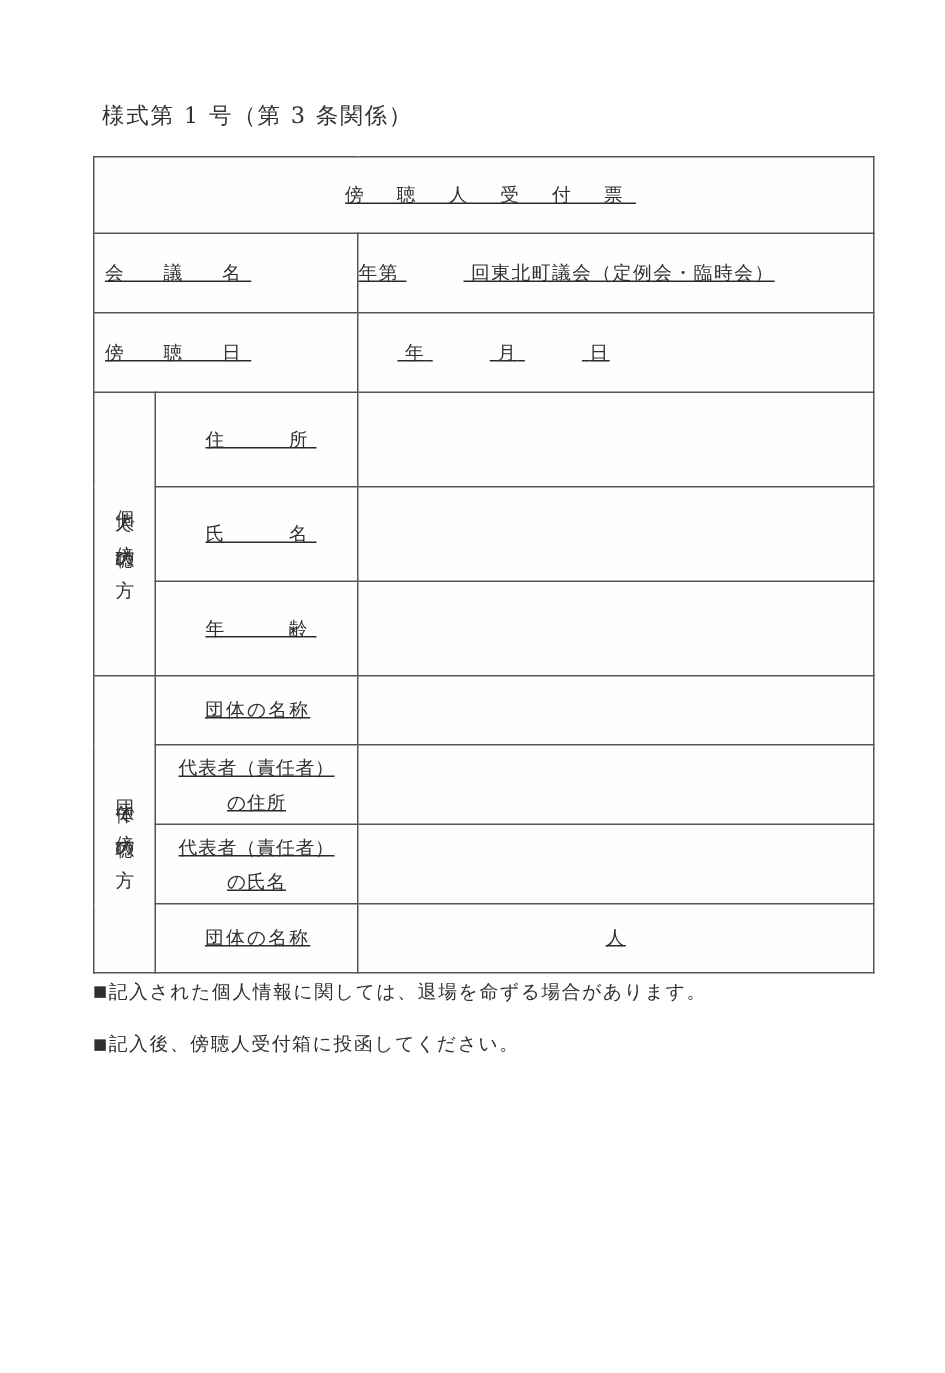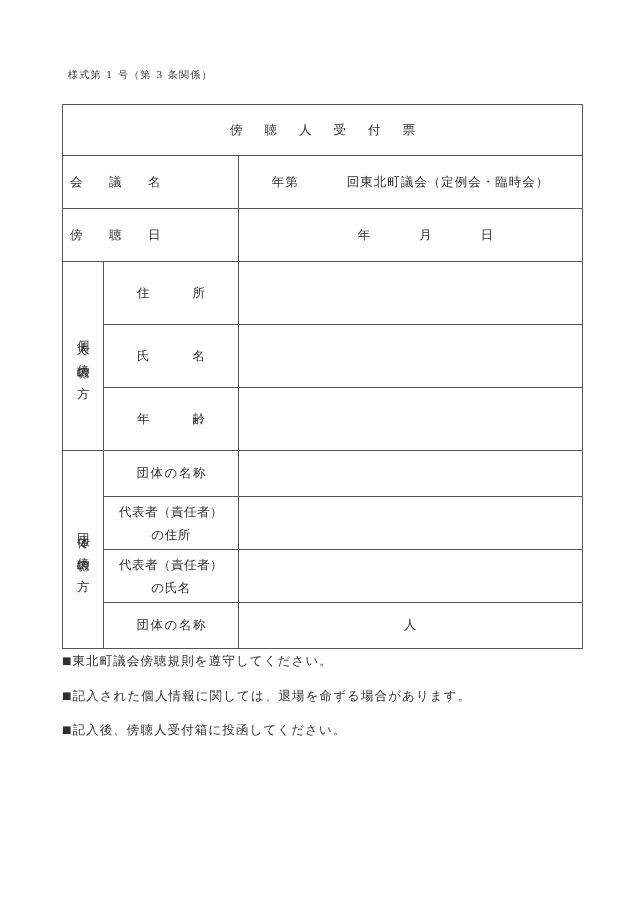--- a/index.html
+++ b/index.html
@@ -21,35 +21,36 @@
     top: 0;
     width: 630px;
     height: 915px;
   }
 
   
   .form-no {
     position: absolute;
     left: 68px;
     top: 68px;
-    font-size: 10px;
+    font-size: 15px;
     letter-spacing: 1.2px;
     color: #333333;
     white-space: nowrap;
   }
 
   
   .form-table {
     position: absolute;
     left: 62px;
     top: 104px;
     width: 520px;
     border-collapse: collapse;
     table-layout: fixed;
     background: #fefefe;
+    text-decoration: underline;
   }
   .form-table td {
     border: 1px solid #555555;
     padding: 0;
     vertical-align: middle;
     font-size: 12.5px;
     color: #2f2f2f;
   }
 
   
@@ -66,21 +67,21 @@
     color: #1f1f1f;
   }
 
   .hdr-label {
     height: 52px;
     letter-spacing: 7px;
     text-indent: 7px;
   }
   .hdr-value {
     height: 52px;
-    text-align: center;
+    text-align: left;
     letter-spacing: 1px;
   }
   .hdr-value .gap-sm { display: inline-block; width: 26px; }
   .hdr-value .gap-md { display: inline-block; width: 38px; }
 
   .side-cell {
     text-align: center;
     vertical-align: middle;
     padding: 0;
   }
@@ -228,23 +229,20 @@
       <tr>
         <td class="lbl-center-tight r-short">団体の名称</td>
         <td class="val-center r-short">人</td>
       </tr>
 
     </tbody>
   </table>
 
   <div class="notes">
     <div class="note-line">
-      <span class="note-bullet">■</span><span>東北町議会傍聴規則を遵守してください。</span>
-    </div>
-    <div class="note-line">
       <span class="note-bullet">■</span><span>記入された個人情報に関しては、退場を命ずる場合があります。</span>
     </div>
     <div class="note-line">
       <span class="note-bullet">■</span><span>記入後、傍聴人受付箱に投函してください。</span>
     </div>
   </div>
 
 </div>
 
 </body></html>

